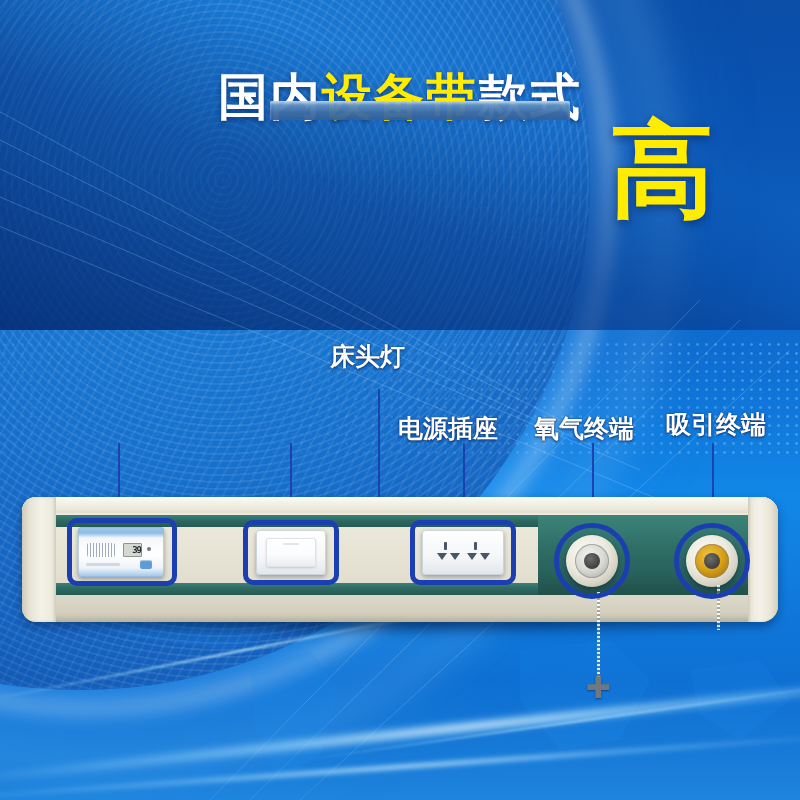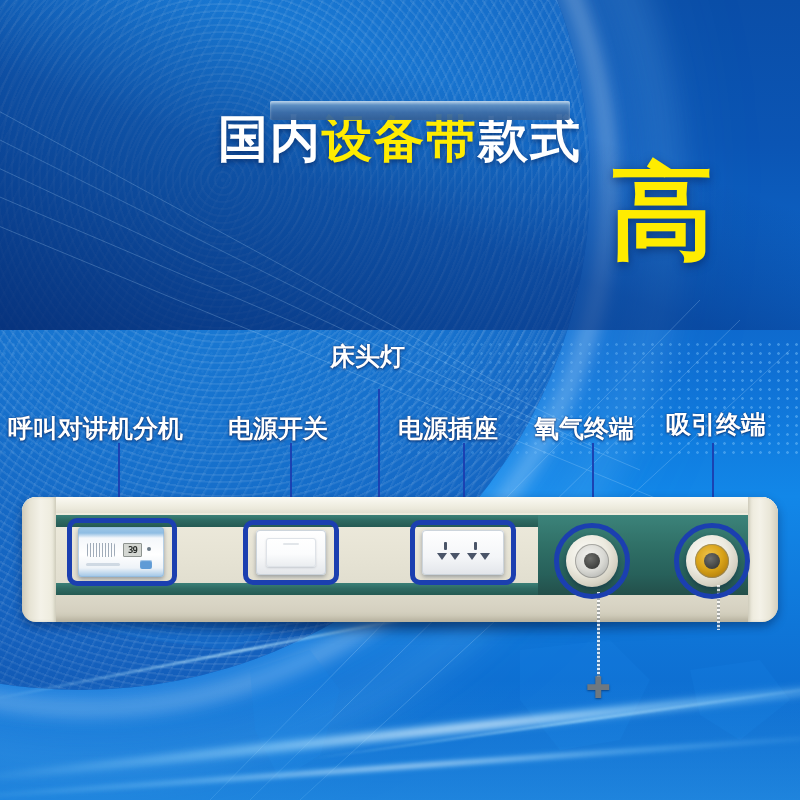--- a/index.html
+++ b/index.html
@@ -63,21 +63,21 @@
     position:absolute;left:-40px;bottom:30px;width:920px;height:9px;
     background:radial-gradient(ellipse at 48% 50%, rgba(255,255,255,.8) 0%, rgba(150,215,255,.4) 34%, rgba(120,200,255,0) 72%);
     transform:rotate(-4deg);filter:blur(2px);
   }
   .botglow{
     position:absolute;left:0;bottom:0;width:800px;height:120px;
     background:linear-gradient(0deg, rgba(46,160,240,.55), rgba(46,160,240,0));
   }
 
   
-  .headline{position:absolute;left:0;top:72px;width:800px;text-align:center;pointer-events:none;margin-top:42px;}
+  .headline{position:absolute;left:0;top:72px;width:800px;text-align:center;pointer-events:none;}
   .hl1{
     font-size:50px;font-weight:bold;letter-spacing:2px;line-height:1;
     font-family:"DejaVu Sans","Liberation Sans",sans-serif;
     text-shadow:0 2px 5px rgba(0,20,70,.55);
   }
   .hl1 .w{color:#ffffff;}
   .hl1 .y{color:#ffec00;}
   .hl2{margin-top:24px;position:relative;height:96px;}
   .hl2 .mid{
     position:absolute;left:0;right:0;top:6px;
@@ -171,21 +171,21 @@
   }
   .grille{
     position:absolute;left:9px;top:16px;width:28px;height:14px;
     background-image:repeating-linear-gradient(90deg,#8a98a8 0px,#8a98a8 1px,rgba(0,0,0,0) 1px,rgba(0,0,0,0) 3px);
     opacity:.8;border-radius:2px;
   }
   .lcd{
     position:absolute;left:45px;top:16px;width:17px;height:12px;border-radius:1px;
     background:#d4d7d2;border:1px solid #8e9490;
     font-family:"DejaVu Sans Mono","Liberation Mono",monospace;font-size:9px;font-weight:bold;
-    color:#2b2f2c;text-align:center;line-height:12px;letter-spacing:-1px;
+    color:#2b2f2c;text-align:right;line-height:12px;letter-spacing:-1px;
   }
   .led{position:absolute;left:69px;top:20px;width:4px;height:4px;border-radius:50%;background:#6c7b88;}
   .icbtn{position:absolute;left:62px;top:33px;width:12px;height:9px;border-radius:2px;background:#5f9bd6;box-shadow:inset 0 1px 1px rgba(255,255,255,.5);}
   .icslot{position:absolute;left:8px;top:36px;width:34px;height:3px;border-radius:2px;background:#cfd9e3;}
 
   .switch{
     left:256px;top:530px;width:70px;height:45px;border-radius:4px;
     background:linear-gradient(180deg,#ffffff,#f6f7f8 60%,#e3e6ea 100%);
     box-shadow:0 2px 4px rgba(0,20,60,.33), inset 0 0 0 1px rgba(200,208,216,.9);
   }
@@ -282,22 +282,20 @@
     </div>
     <div class="hl2">
       <div class="big">高</div>
     </div>
   </div>
 
   <div class="labels">
     <div class="halftone"></div>
   </div>
 
-  <div class="lbl" style="left:8px;top:412px;">呼叫对讲机分机</div>
-  <div class="lbl" style="left:228px;top:412px;">电源开关</div>
   <div class="lbl" style="left:330px;top:340px;">床头灯</div>
   <div class="lbl" style="left:398px;top:412px;">电源插座</div>
   <div class="lbl" style="left:534px;top:412px;">氧气终端</div>
   <div class="lbl" style="left:666px;top:408px;">吸引终端</div>
 
   <div class="leader" style="left:118px;top:443px;height:84px;"></div>
   <div class="leader" style="left:290px;top:443px;height:87px;"></div>
   <div class="leader" style="left:378px;top:389px;height:212px;"></div>
   <div class="leader" style="left:463px;top:443px;height:87px;"></div>
   <div class="leader" style="left:592px;top:443px;height:92px;"></div>

